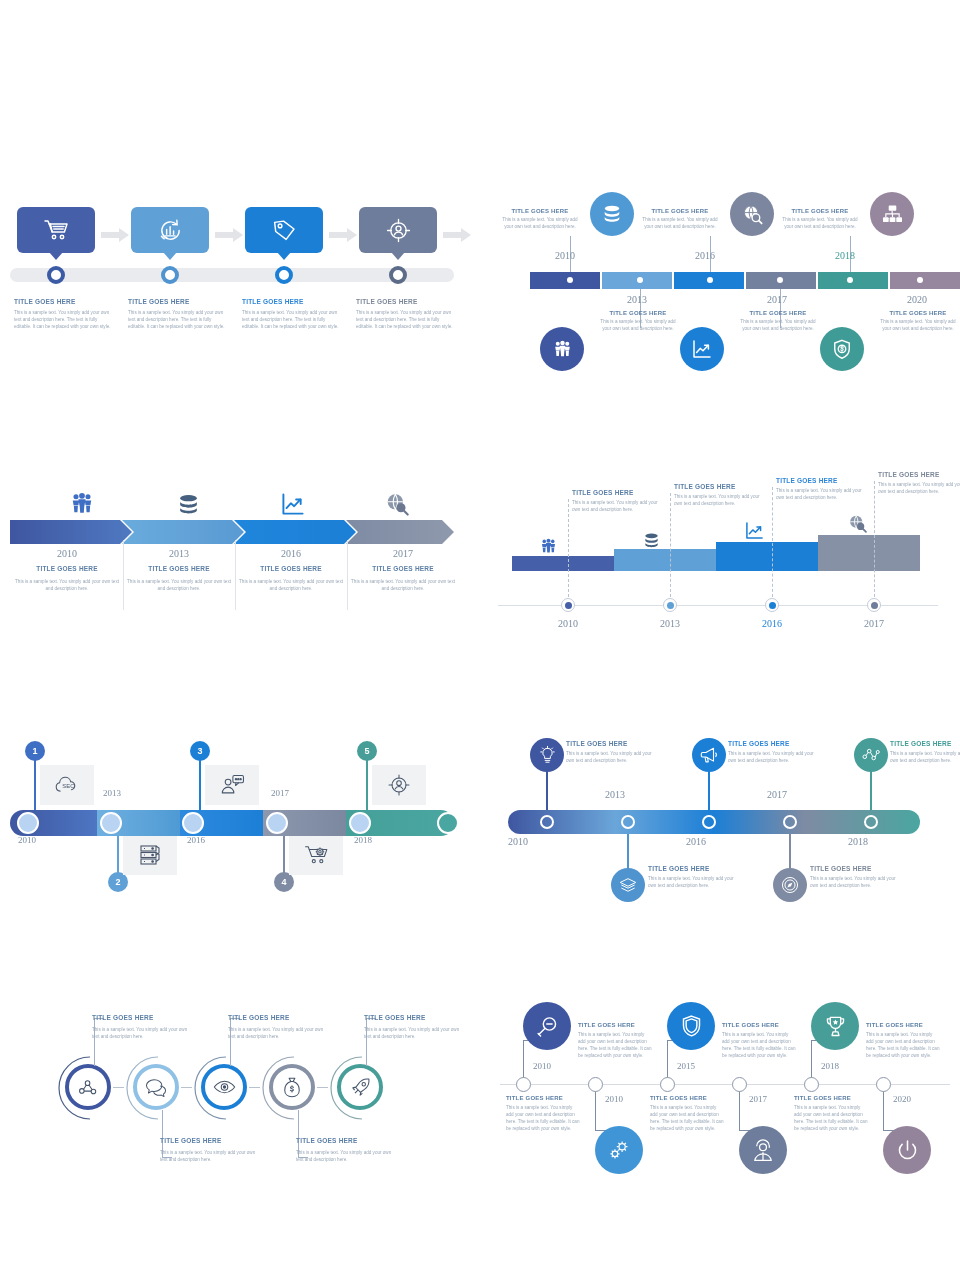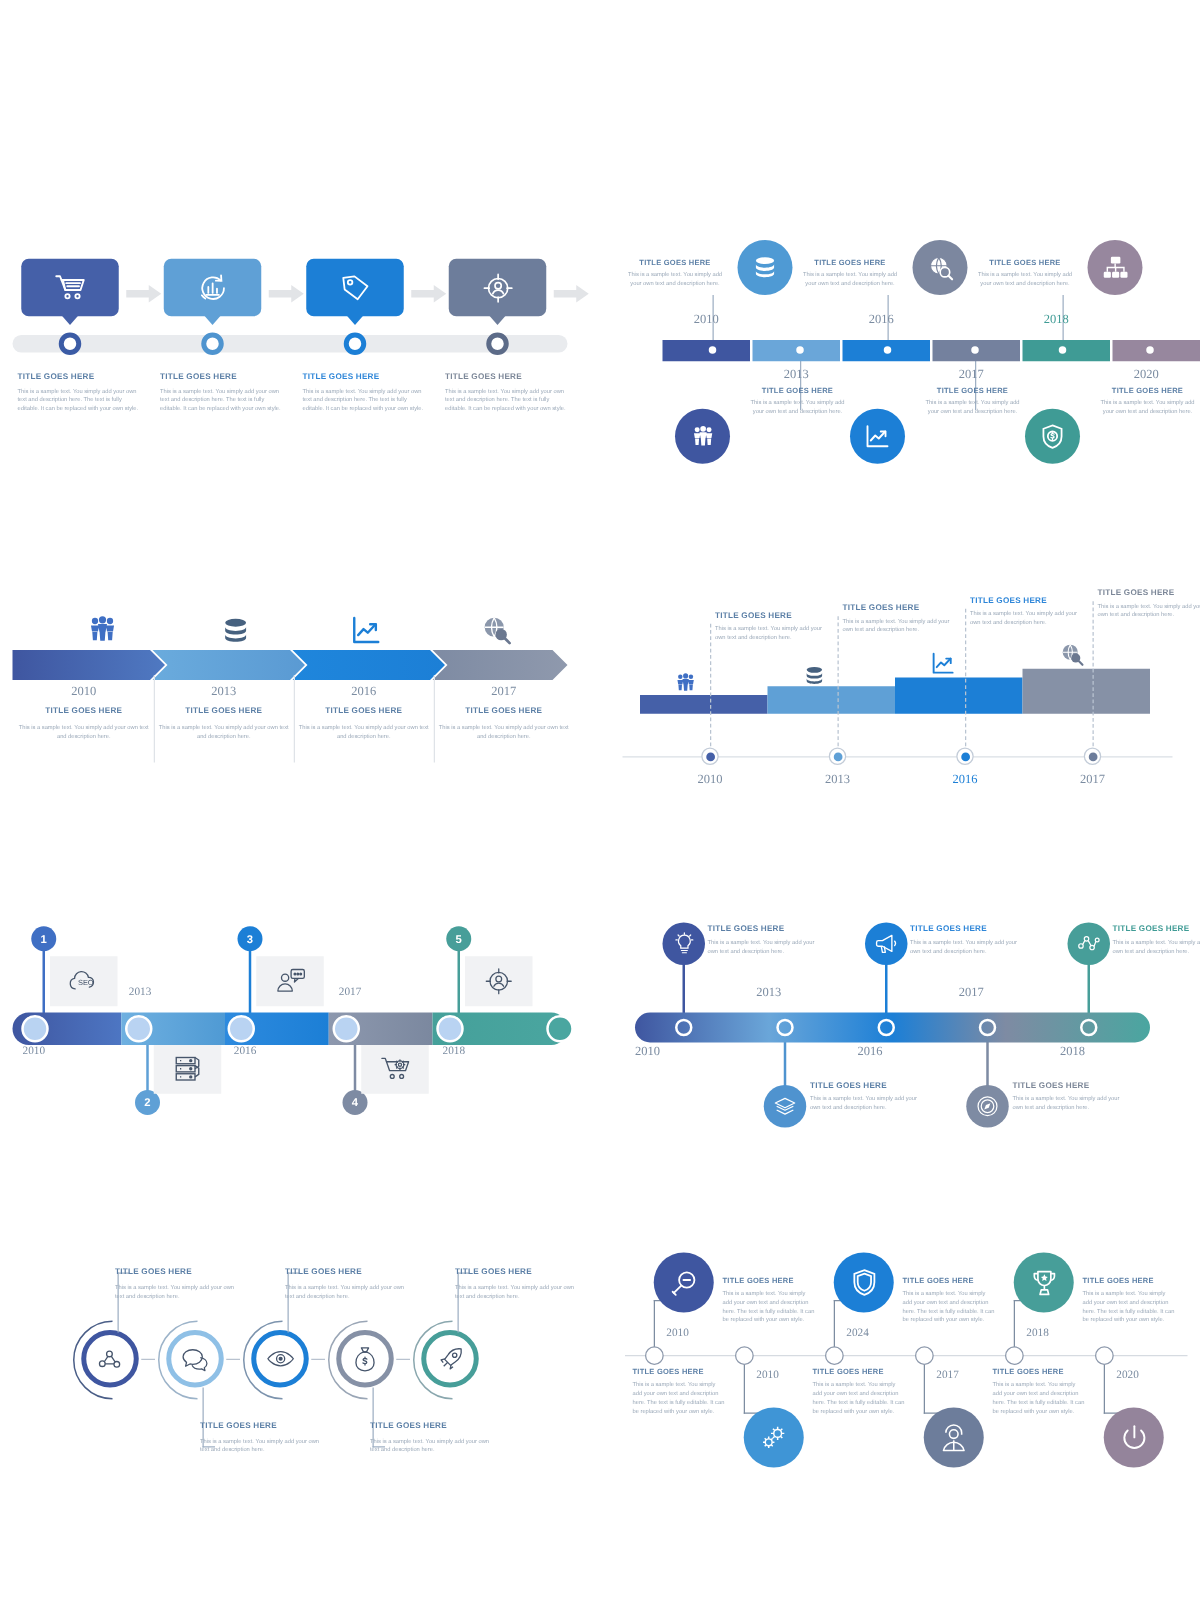--- a/index.html
+++ b/index.html
@@ -871,21 +871,21 @@
 
   <div class="p8node" style="left:516px;"></div>
   <div class="p8node" style="left:588px;"></div>
   <div class="p8node" style="left:660px;"></div>
   <div class="p8node" style="left:732px;"></div>
   <div class="p8node" style="left:804px;"></div>
   <div class="p8node" style="left:876px;"></div>
 
   <div class="yr" style="position:absolute;left:533px;top:1061px;font-size:9px;">2010</div>
   <div class="yr" style="position:absolute;left:605px;top:1094px;font-size:9px;">2010</div>
-  <div class="yr" style="position:absolute;left:677px;top:1061px;font-size:9px;">2024</div>
+  <div class="yr" style="position:absolute;left:677px;top:1061px;font-size:9px;">2015</div>
   <div class="yr" style="position:absolute;left:749px;top:1094px;font-size:9px;">2017</div>
   <div class="yr" style="position:absolute;left:821px;top:1061px;font-size:9px;">2018</div>
   <div class="yr" style="position:absolute;left:893px;top:1094px;font-size:9px;">2020</div>
 
   <div class="p8txt" style="left:578px;top:1022px;">
     <div class="ttl" style="font-size:6px;">TITLE GOES HERE</div>
     <div class="body" style="margin-top:3px;">This is a sample text. You simply add your own text and description here. The text is fully editable. It can be replaced with your own style.</div>
   </div>
   <div class="p8txt" style="left:722px;top:1022px;">
     <div class="ttl" style="font-size:6px;">TITLE GOES HERE</div>

